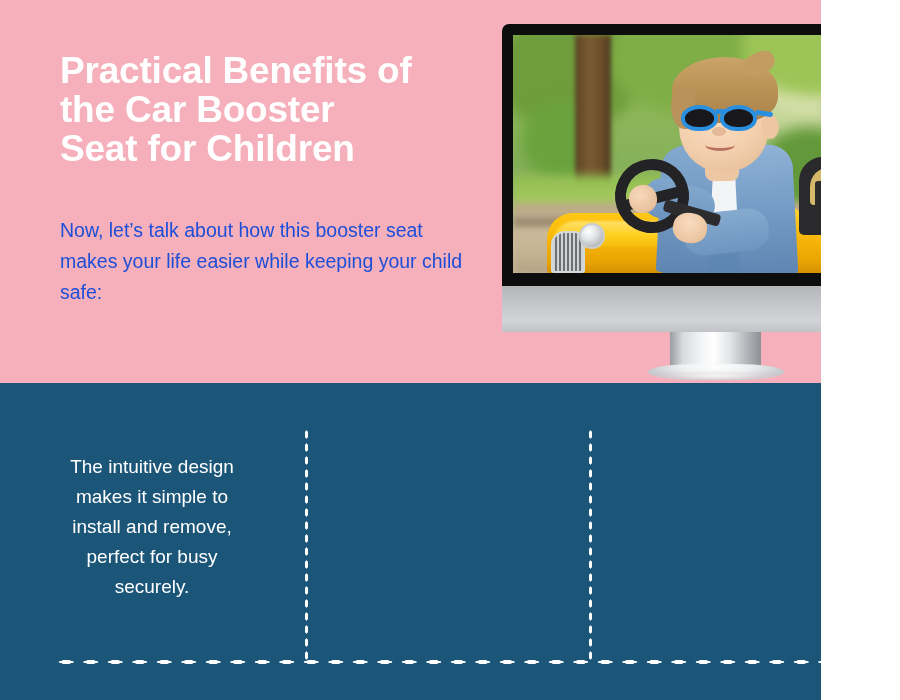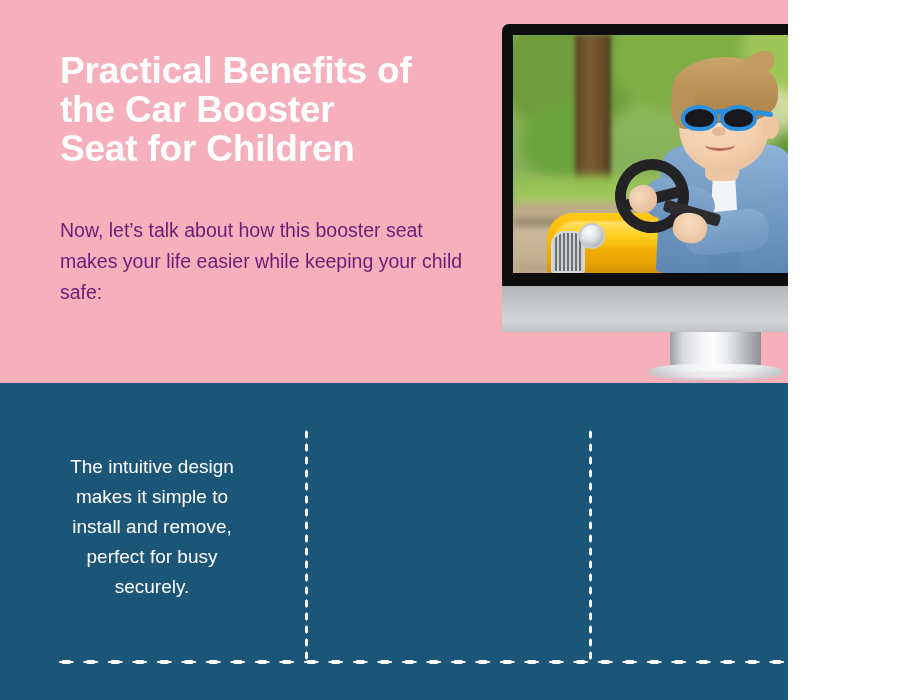--- a/index.html
+++ b/index.html
@@ -7,20 +7,21 @@
     padding: 0;
     background: #ffffff;
   }
   #infographic {
     position: relative;
     width: 788px;
     height: 700px;
     overflow: hidden;
     font-family: "Liberation Sans", sans-serif;
     background: #f5b0bb;
+    padding-left: 33px;
   }
 
   
   .top-panel {
     position: absolute;
     left: 0; top: 0;
     width: 900px;
     height: 383px;
     background: #f5b0bb;
   }
@@ -49,21 +50,21 @@
   }
 
   
   .intro {
     position: absolute;
     left: 60px;
     top: 215px;
     width: 410px;
     font-size: 19.5px;
     line-height: 31px;
-    color: #701a75;
+    color: #1d4ed8;
     font-weight: 400;
   }
 
   
   .monitor {
     position: absolute;
     left: 502px;
     top: 24px;
     width: 420px;
     height: 262px;

